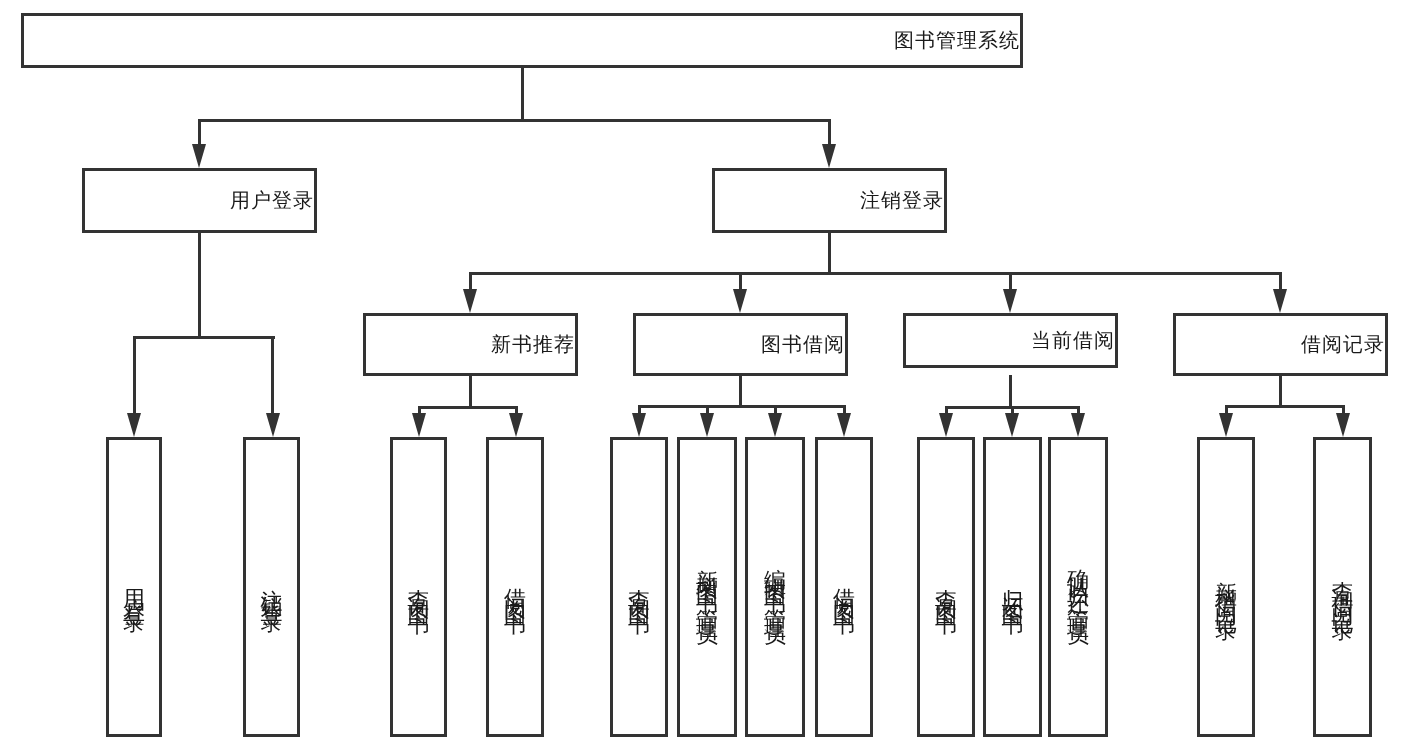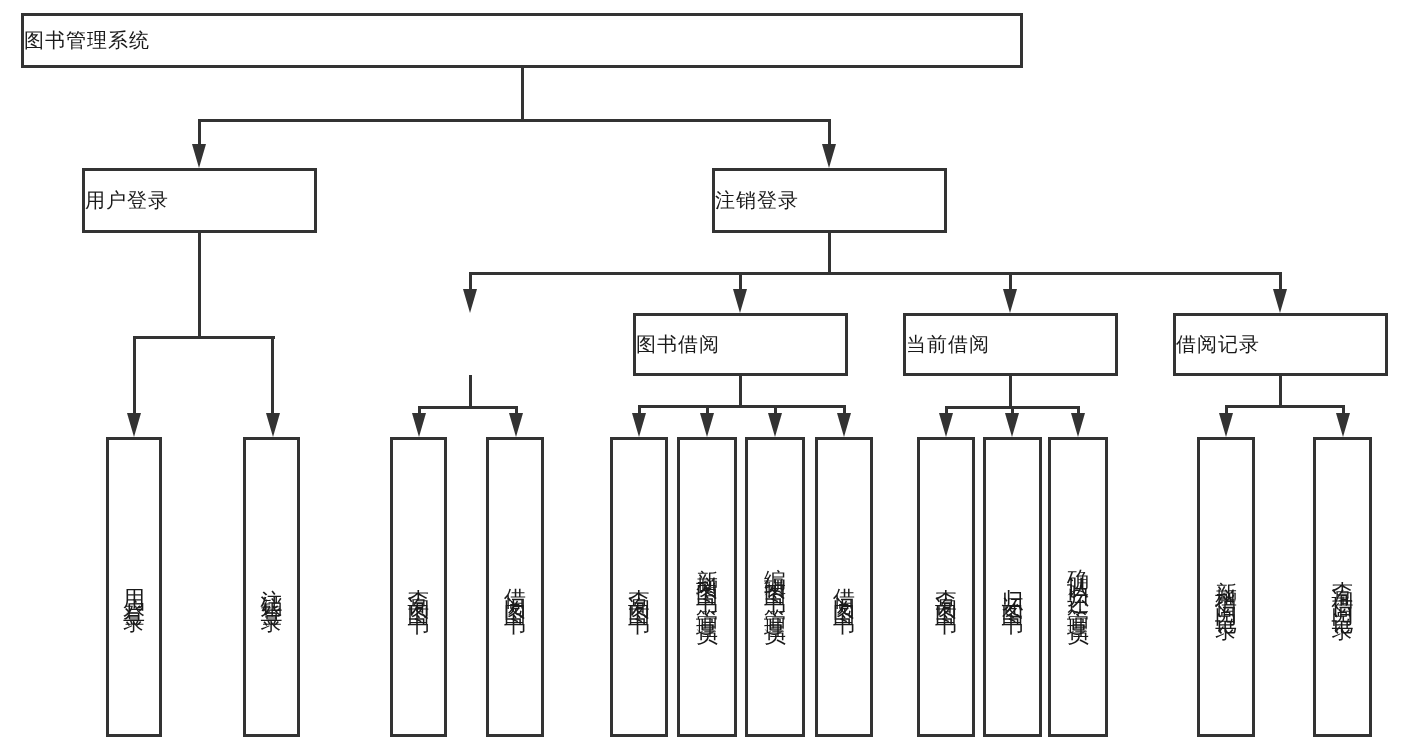--- a/index.html
+++ b/index.html
@@ -8,21 +8,21 @@
     width:1405px;height:747px;
     background:#ffffff;
     font-family:"Liberation Sans","DejaVu Sans",sans-serif;
     overflow:hidden;
   }
   .node{
     position:absolute;
     background:#ffffff;
     border:3px solid #333333;
     box-sizing:border-box;
-    display:flex;align-items:center;justify-content:flex-start;
+    display:flex;align-items:center;justify-content:flex-end;
   }
   .nlabel{
     font-size:20px;
     letter-spacing:1px;
     color:#1a1a1a;
     white-space:nowrap;
   }
   .leaf{
     position:absolute;
     top:437px;height:300px;
@@ -90,24 +90,27 @@
   <div class="hl" style="left:469px;top:272px;width:813px"></div>
   <div class="vl" style="left:469px;top:273px;height:20px"></div>
   <div class="vl" style="left:739px;top:273px;height:20px"></div>
   <div class="vl" style="left:1009px;top:273px;height:20px"></div>
   <div class="vl" style="left:1279px;top:273px;height:20px"></div>
   <div class="arr" style="left:463px;top:289px"></div>
   <div class="arr" style="left:733px;top:289px"></div>
   <div class="arr" style="left:1003px;top:289px"></div>
   <div class="arr" style="left:1273px;top:289px"></div>
 
+  <div class="node" style="left:363px;top:313px;width:215px;height:63px">
+    <span class="nlabel">新书推荐</span>
+  </div>
   <div class="node" style="left:633px;top:313px;width:215px;height:63px">
     <span class="nlabel">图书借阅</span>
   </div>
-  <div class="node" style="left:903px;top:313px;width:215px;height:63px">
+  <div class="node" style="left:903px;top:313px;width:215px;height:55px">
     <span class="nlabel">当前借阅</span>
   </div>
   <div class="node" style="left:1173px;top:313px;width:215px;height:63px">
     <span class="nlabel">借阅记录</span>
   </div>
 
   <div class="vl" style="left:469px;top:375px;height:33px"></div>
   <div class="hl" style="left:418px;top:406px;width:100px"></div>
   <div class="vl" style="left:418px;top:406px;height:10px"></div>
   <div class="vl" style="left:515px;top:406px;height:10px"></div>

